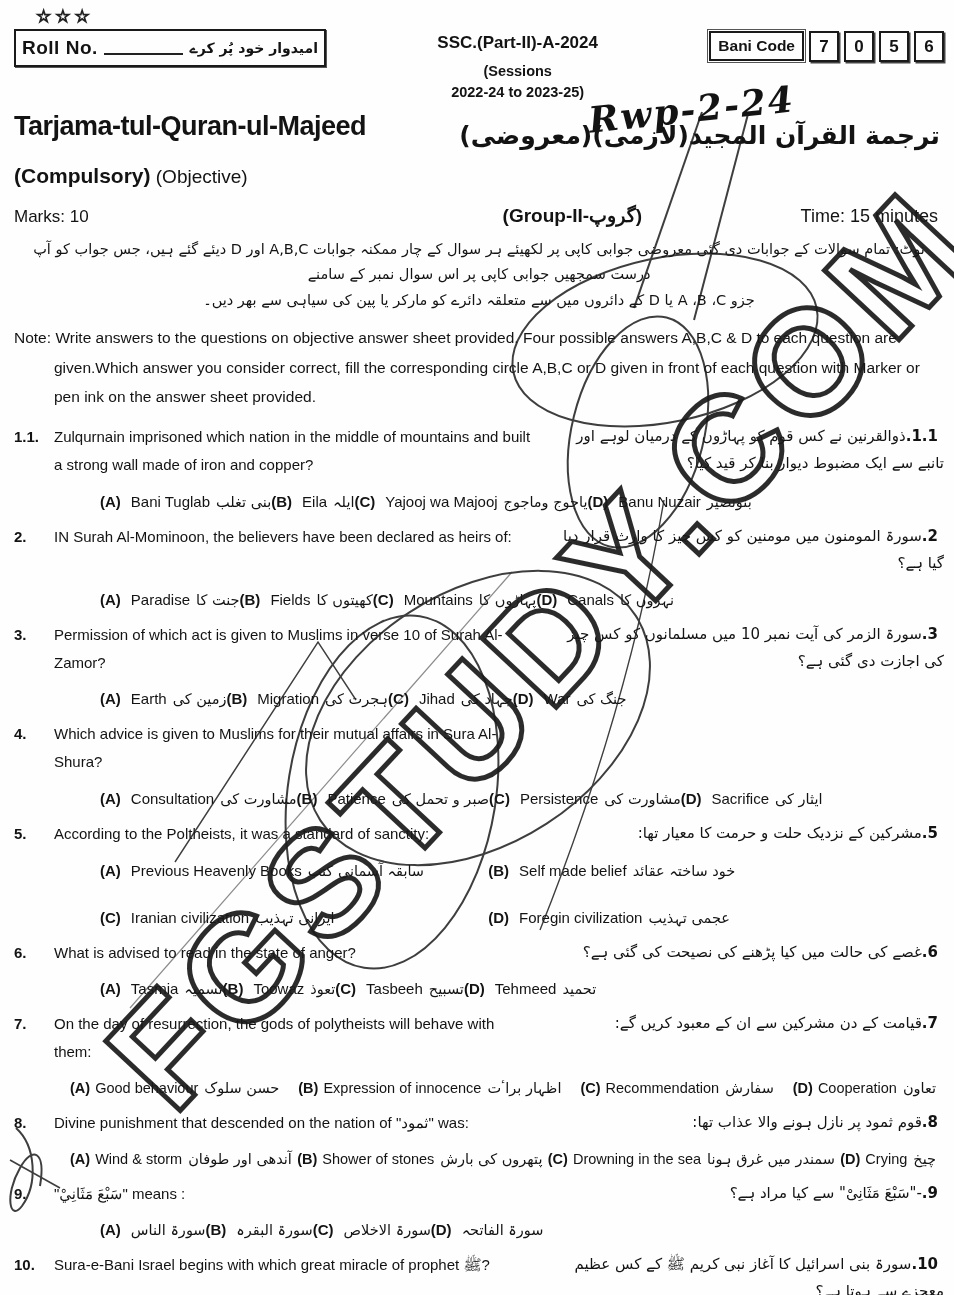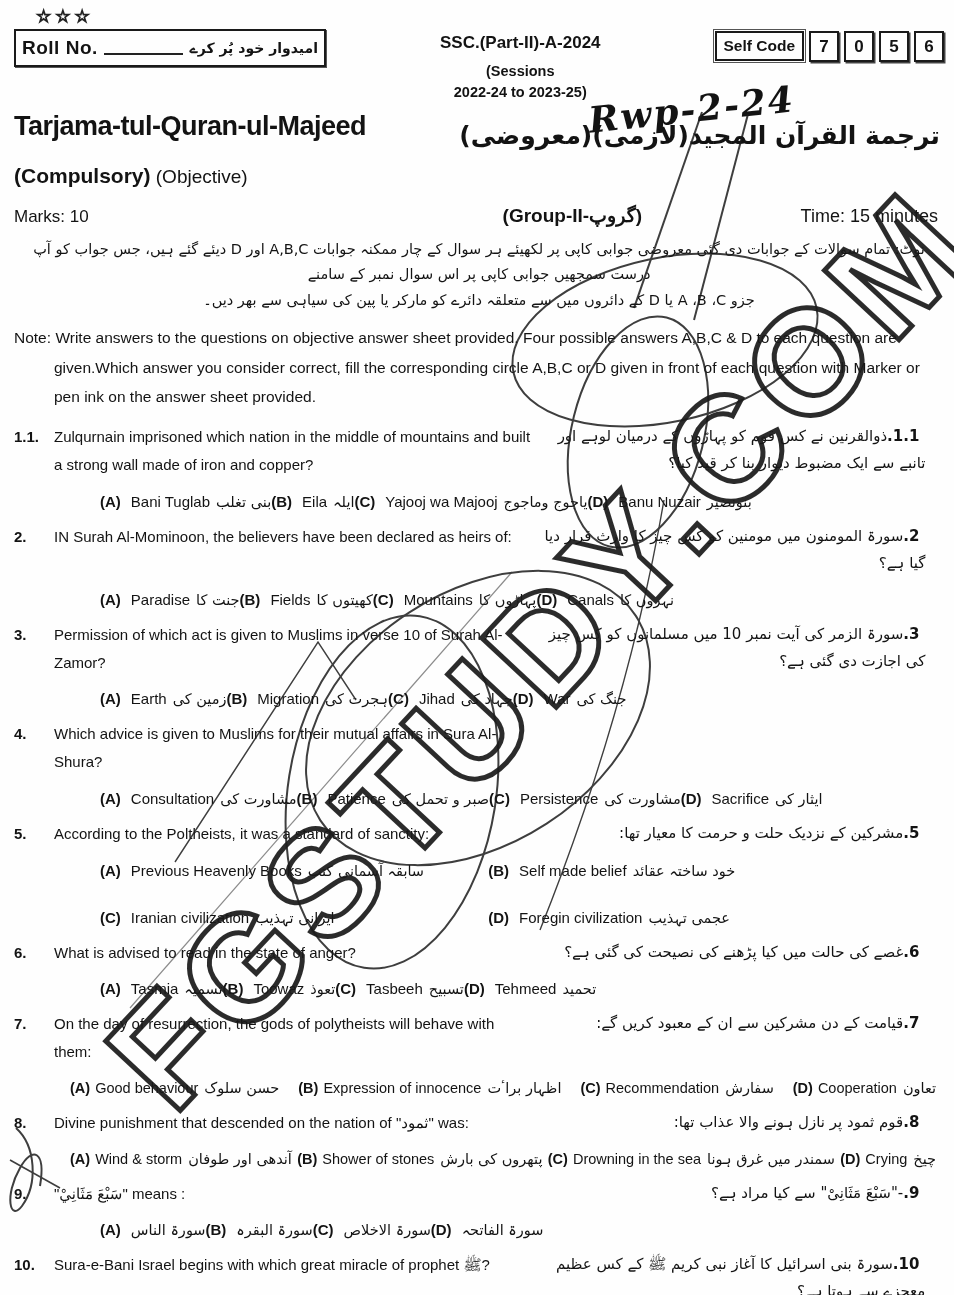--- a/index.html
+++ b/index.html
@@ -47,21 +47,21 @@
     font-size:36px; transform:rotate(-6deg); letter-spacing:2px;
   }
 
   
   .note-ur { margin-top:10px; font-size:14.5px; text-align:center; line-height:1.75; padding:0 4px; }
   .note-en { margin-top:10px; font-size:15.5px; line-height:1.9; padding-left:40px; text-indent:-40px; padding-right:10px; }
 
   
   #questions { margin-top:12px; }
   .question { margin-bottom:13px; }
-  .q-row { display:flex; align-items:flex-start; }
+  .q-row { display:flex; justify-content:space-between; align-items:flex-start; }
   .q-en { width:56%; font-size:15px; line-height:1.85; display:flex; gap:10px; }
   .q-no { font-weight:bold; min-width:30px; }
   .q-ur { width:42%; font-size:15px; line-height:1.8; text-align:right; }
   .q-ur .q-no { font-weight:bold; margin-right:6px; }
 
   .options { margin-top:14px; margin-bottom:6px; }
   .options.row4 { display:flex; justify-content:flex-start; padding:0 44px 0 86px; }
   .options.tight { display:flex; justify-content:space-between; padding:0 8px 0 56px; }
   .options.grid2 { display:grid; grid-template-columns:46% 54%; row-gap:30px; padding-left:86px; }
   .opt { font-size:15px; white-space:nowrap; }
@@ -95,21 +95,21 @@
       <span class="ur">امیدوار خود پُر کرے</span>
     </div>
     <div class="center-head">
       <div class="code">SSC.(Part-II)-A-2024</div>
       <div class="sessions">
         <span>(Sessions</span><br>
         <span>2022-24 to 2023-25)</span>
       </div>
     </div>
     <div class="paper-code">
-      <span class="pc-label">Self Code</span>
+      <span class="pc-label">Bani Code</span>
       <span class="pc-digit">7</span>
       <span class="pc-digit">0</span>
       <span class="pc-digit">5</span>
       <span class="pc-digit">6</span>
     </div>
   </div>
 
   <div class="title-row">
     <div class="title-en">Tarjama-tul-Quran-ul-Majeed</div>
     <div class="title-ur ur">ترجمة القرآن المجید(لازمی)(معروضی)</div>

